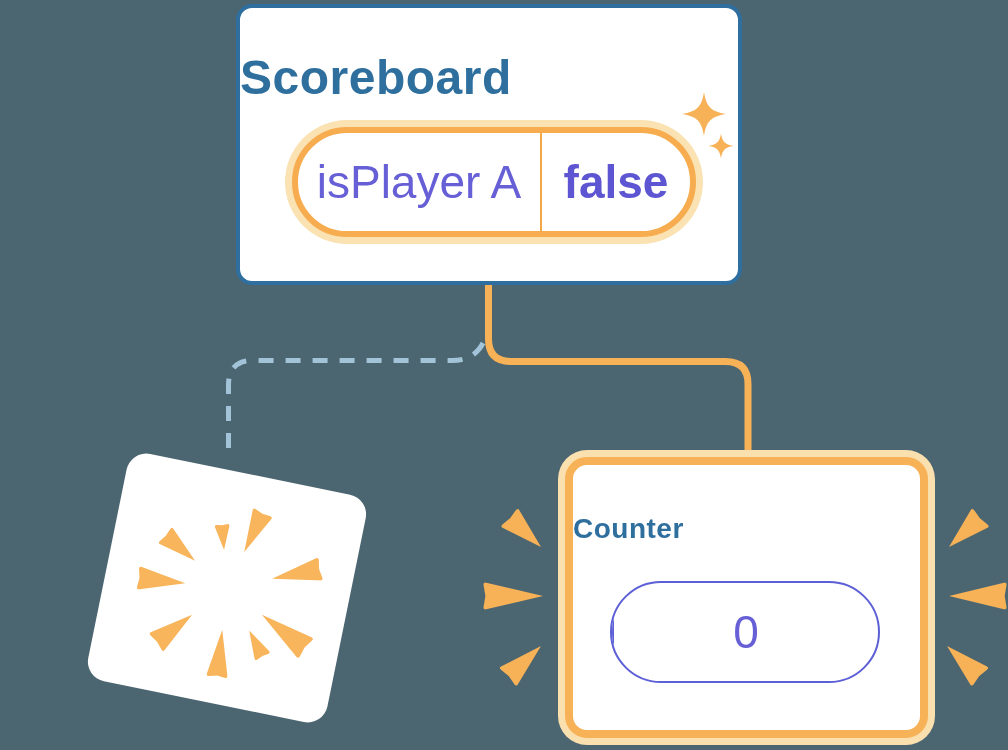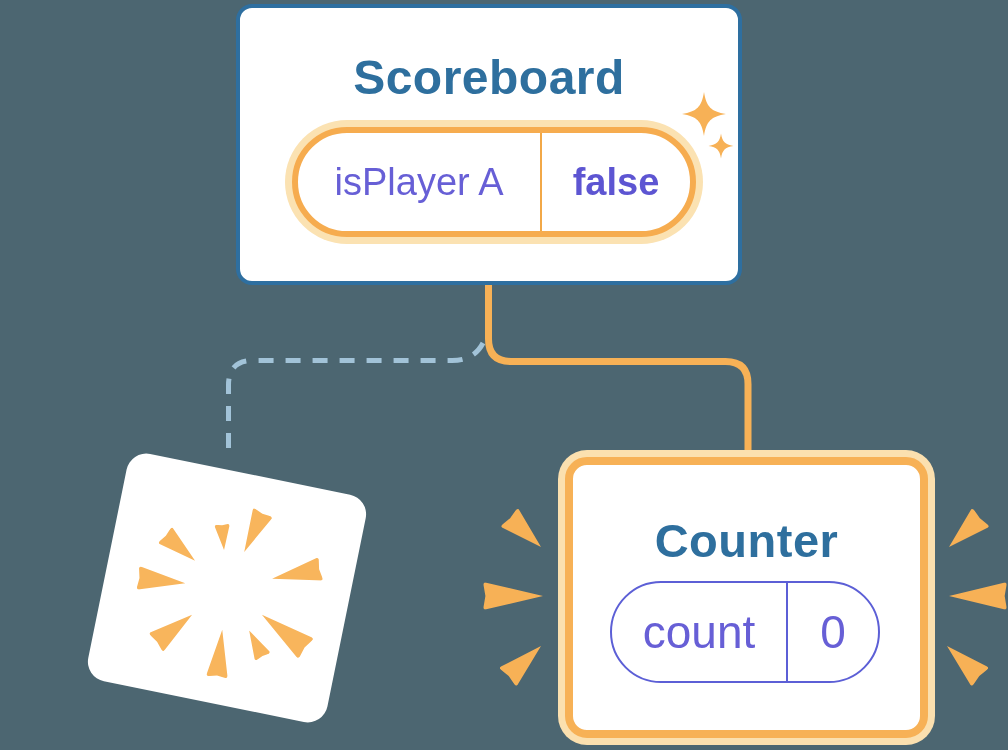--- a/index.html
+++ b/index.html
@@ -10,55 +10,55 @@
   }
   .connectors{position:absolute;left:0;top:0;width:1008px;height:750px;}
 
   
   .card{position:absolute;background:#fff;box-sizing:border-box;}
   .scoreboard{
     left:236px;top:4px;width:506px;height:281px;
     border:4px solid #2E6FA0;border-radius:16px;
   }
   .comp-title{
-    position:absolute;left:0;right:0;text-align:center;
+    position:absolute;left:0;right:0;text-align:left;
     color:#2E6F9E;font-weight:600;letter-spacing:.5px;
   }
   .scoreboard .comp-title{top:42px;font-size:48px;}
 
   .pill{
     position:absolute;display:flex;align-items:stretch;background:#fff;
     box-sizing:border-box;
   }
   .orange-pill{
     left:52px;top:119px;width:404px;height:110px;
     border:6px solid #F6AC4F;border-radius:60px;
     box-shadow:0 0 0 7px #FBE2B2;
     overflow:hidden;
   }
   .pill-cell{
     display:flex;align-items:center;justify-content:center;
     color:#675FD6;
   }
-  .orange-pill .pill-cell{font-size:38px;}
+  .orange-pill .pill-cell{font-size:46px;}
   .orange-pill .cell-label{width:242px;}
   .orange-pill .cell-value{flex:1;font-weight:700;color:#5D55D2;text-align:center;}
   .orange-pill .pill-divider{width:2px;background:#F2A847;}
 
   .sparkle{position:absolute;}
   .sparkle-large{left:441px;top:83px;width:46px;height:46px;}
   .sparkle-small{left:468px;top:125px;width:26px;height:26px;}
 
   
   .counter{
     left:565px;top:457px;width:363px;height:281px;
     border:8px solid #F7B156;border-radius:22px;
     box-shadow:0 0 0 7px #FBE0AF;
   }
-  .counter .comp-title{top:48px;font-size:47px;}
+  .counter .comp-title{top:48px;font-size:28px;}
   .purple-pill{
     left:37px;top:116px;width:270px;height:102px;
     border:2px solid #5C5FD6;border-radius:52px;
     overflow:hidden;
   }
   .purple-pill .pill-cell{font-size:46px;color:#675FD6;}
   .purple-pill .cell-label{width:174px;}
   .purple-pill .cell-value{flex:1;}
   .purple-pill .pill-divider{width:2px;background:#5C5FD6;}
 
@@ -115,21 +115,20 @@
       <path d="M23 1 C25.5 16 30 20.5 45 23 C30 25.5 25.5 30 23 45 C20.5 30 16 25.5 1 23 C16 20.5 20.5 16 23 1 Z" fill="#F7B156"></path>
     </svg>
     <svg class="sparkle sparkle-small" viewBox="0 0 46 46">
       <path d="M23 1 C25.5 16 30 20.5 45 23 C30 25.5 25.5 30 23 45 C20.5 30 16 25.5 1 23 C16 20.5 20.5 16 23 1 Z" fill="#F7B156"></path>
     </svg>
   </div>
 
   <div class="card counter">
     <div class="comp-title">Counter</div>
     <div class="pill purple-pill">
-      <div class="pill-cell cell-label">count</div>
       <div class="pill-divider"></div>
       <div class="pill-cell cell-value">0</div>
     </div>
   </div>
 
   <span class="burst" style="left:541px;top:534px;width:44px;height:26px;transform:rotate(-137deg);"></span>
   <span class="burst" style="left:543px;top:582px;width:60px;height:28px;transform:rotate(180deg);"></span>
   <span class="burst" style="left:541px;top:633px;width:46px;height:26px;transform:rotate(137deg);"></span>
   <span class="burst" style="left:949px;top:534px;width:44px;height:26px;transform:rotate(-43deg);"></span>
   <span class="burst" style="left:949px;top:582px;width:58px;height:28px;transform:rotate(0deg);"></span>

